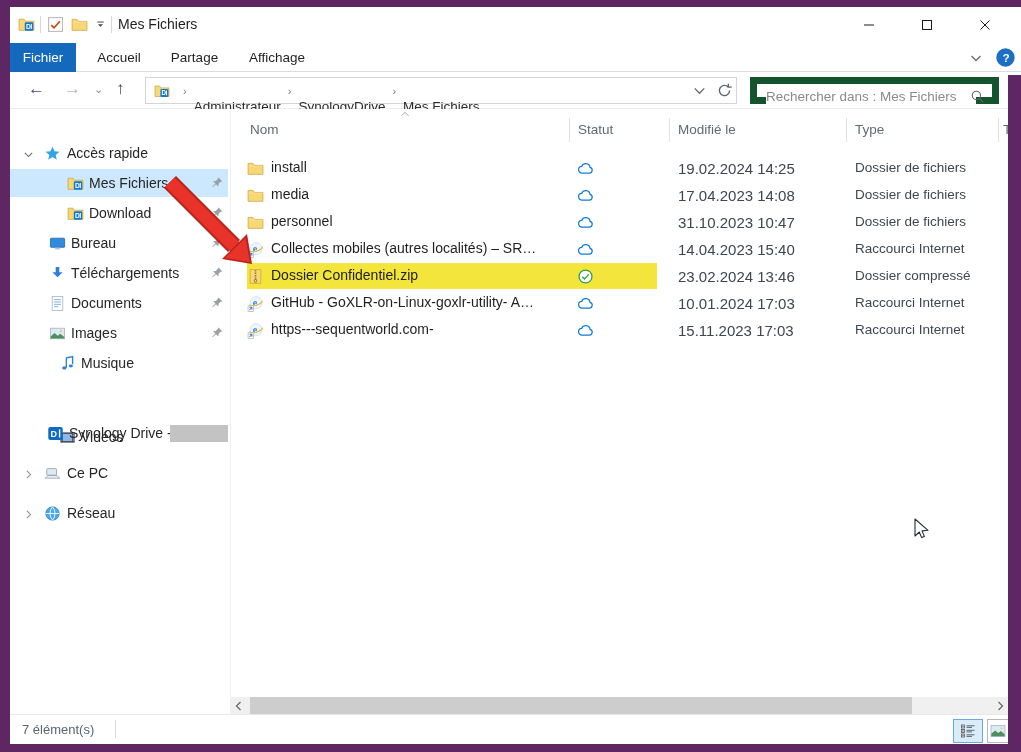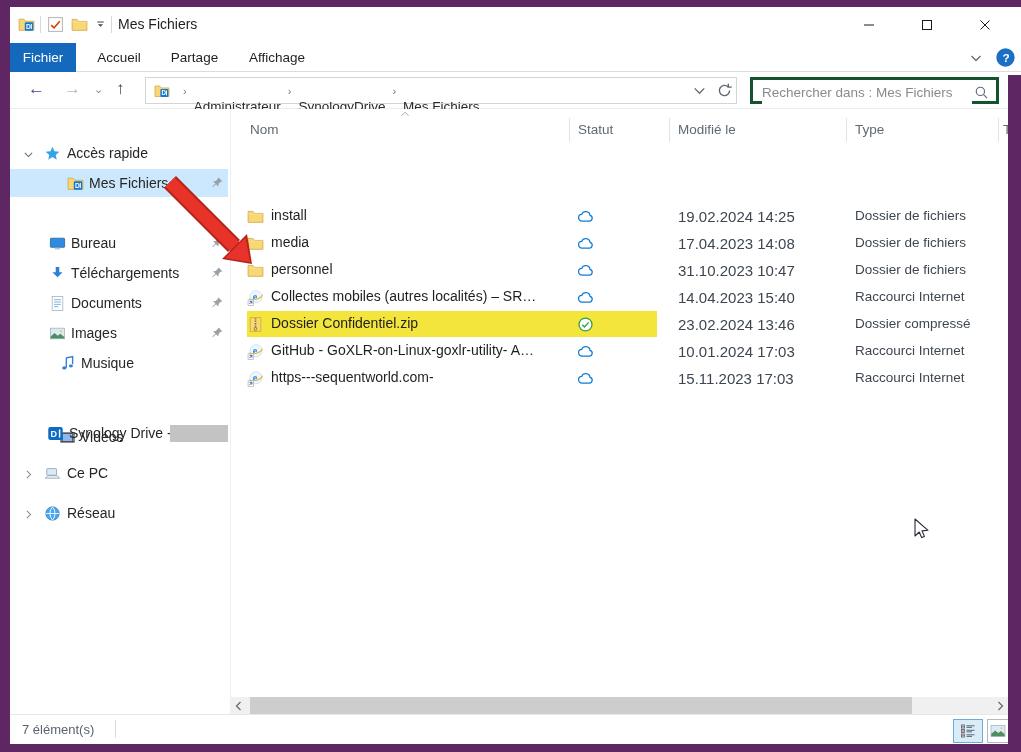--- a/index.html
+++ b/index.html
@@ -26,21 +26,21 @@
 
   
   .addressrow { position:absolute; left:0; top:65px; width:100%; height:37px; background:#fff; border-bottom:1px solid #ececec; }
   .navbtn { position:absolute; top:4px; font-size:17px; background:none; border:none; color:#444; cursor:default; line-height:26px; }
   .addrbox { position:absolute; left:135px; top:5px; width:592px; height:27px; border:1px solid #d4d4d4; background:#fff; display:flex; align-items:center; }
   .addr-ico { width:16px; height:16px; margin:0 6px 0 8px; flex:0 0 auto; }
   .crumb-sep { color:#777; font-size:11px; padding:0 7px; }
   .crumb { font-size:13.5px; color:#2b2b2b; white-space:nowrap; cursor:default;margin-top:32px; }
   .addr-right { position:absolute; right:3px; top:4px; display:flex; align-items:center; }
   .addr-right .mini { width:17px; height:17px; margin-left:8px; }
-  .searchbox { position:absolute; left:740px; top:5px; width:249px; height:27px; border:3px solid #14532d; background:#fff; }
+  .searchbox { position:absolute; left:740px; top:5px; width:249px; height:27px; border:7px solid #14532d; background:#fff; }
   .searchbox input { position:absolute; left:9px; top:1px; width:210px; height:23px; border:none; outline:none; font-size:13.5px; color:#8a8a8a; font-family:inherit; }
   .searchbox input::placeholder { color:#8a8a8a; opacity:1; }
   .search-ico { position:absolute; right:7px; top:5px; width:15px; height:15px; }
 
   
   .content { position:absolute; left:0; top:102px; width:100%; height:588px; background:#fff; }
   .split { position:absolute; left:220px; top:0; width:1px; height:100%; background:#f0f0f0; }
 
   .sidebar { position:absolute; left:0; top:0; width:220px; height:100%; overflow:hidden;text-align:right; }
   .side-item { position:absolute; left:0; width:218px; height:28px; display:flex; align-items:center; cursor:default; }
@@ -48,21 +48,21 @@
   .side-item .sico { position:absolute; width:17px; height:17px; }
   .side-item .slabel { position:absolute; font-size:14px; color:#262626; white-space:nowrap; }
   .side-item .redact { position:absolute; height:17px; background:#c3c3c3; }
   .side-item .pin { position:absolute; left:200px; width:14px; height:14px; }
 
   .filearea { position:absolute; left:220px; top:0; width:781px; height:100%; overflow:hidden; }
   .colhead { position:absolute; left:0; top:0; width:100%; height:40px; }
   .colhead .clabel { position:absolute; top:13px; font-size:13.5px; color:#5f6a75; white-space:nowrap; cursor:default; }
   .colhead .cdiv { position:absolute; top:9px; width:1px; height:24px; background:#e2e2e2; }
   .sortchev { position:absolute; top:-2px; width:14px; height:14px; }
-  .frow { position:absolute; left:0; width:100%; height:27px; cursor:default;margin-top:48px; }
+  .frow { position:absolute; left:0; width:100%; height:27px; cursor:default; }
   .frow .hl { position:absolute; left:17px; top:0; width:410px; height:26px; }
   .frow .fico { position:absolute; left:17px; top:5px; width:17px; height:17px; }
   .frow .fname { position:absolute; left:41px; top:4px; font-size:14px; color:#1f1f1f; white-space:nowrap; max-width:290px; overflow:hidden; }
   .frow .fstat { position:absolute; left:347px; top:5px; width:17px; height:17px; }
   .frow .fdate { position:absolute; left:448px; top:5px; font-size:15px; color:#3e4650; white-space:nowrap; }
   .frow .ftype { position:absolute; left:625px; top:5px; font-size:13.5px; color:#3e4650; white-space:nowrap; }
 
   
   .hscroll { position:absolute; left:220px; top:690px; width:778px; height:17px; background:#f0f0f0; }
   .hs-btn { position:absolute; top:0; width:17px; height:17px; display:flex; align-items:center; justify-content:center; background:#f0f0f0; border:none; cursor:default; }
@@ -194,20 +194,32 @@
                 <path d="M1 3h4.6l1.6 1.9H15v8.6H1z" fill="#f8d775" stroke="#cfa23e" stroke-width=".7"></path>
                 <rect x="6.4" y="5.9" width="8" height="8" rx="1.2" fill="#1279d0"></rect>
                 <text x="7.6" y="12" font-size="6.3" font-weight="bold" fill="#fff" font-family="sans-serif">D</text>
                 <rect x="12" y="7.5" width="1" height="4.8" fill="#fff"></rect>
               </svg></span>
             <span class="slabel" style="left: 79px;">Mes Fichiers</span>
             <span class="pin"><svg viewBox="0 0 16 16">
                 <path d="M9.8 1.8l4.4 4.4-2.1.5-2.2 2.2-.4 3.1-2.7-2.7-3.6 3.6-.6-.6 3.6-3.6L3.5 6l3.1-.4 2.2-2.2z" fill="#9aa0a6"></path>
               </svg></span>
           </div>
+          <div class="side-item" style="top: 90px;">
+            <span class="sico" style="left: 57px;"><svg viewBox="0 0 16 16">
+                <path d="M1 3h4.6l1.6 1.9H15v8.6H1z" fill="#f8d775" stroke="#cfa23e" stroke-width=".7"></path>
+                <rect x="6.4" y="5.9" width="8" height="8" rx="1.2" fill="#1279d0"></rect>
+                <text x="7.6" y="12" font-size="6.3" font-weight="bold" fill="#fff" font-family="sans-serif">D</text>
+                <rect x="12" y="7.5" width="1" height="4.8" fill="#fff"></rect>
+              </svg></span>
+            <span class="slabel" style="left: 79px;">Download</span>
+            <span class="pin"><svg viewBox="0 0 16 16">
+                <path d="M9.8 1.8l4.4 4.4-2.1.5-2.2 2.2-.4 3.1-2.7-2.7-3.6 3.6-.6-.6 3.6-3.6L3.5 6l3.1-.4 2.2-2.2z" fill="#9aa0a6"></path>
+              </svg></span>
+          </div>
           <div class="side-item" style="top: 120px;">
             <span class="sico" style="left: 39px;"><svg viewBox="0 0 16 16">
                 <rect x="1.3" y="3" width="13.4" height="8.6" rx=".8" fill="#2f8be0" stroke="#1e5f9e" stroke-width=".7"></rect>
                 <rect x="5.5" y="12" width="5" height="1.6" fill="#b9c7d2"></rect>
               </svg></span>
             <span class="slabel" style="left: 61px;">Bureau</span>
             <span class="pin"><svg viewBox="0 0 16 16">
                 <path d="M9.8 1.8l4.4 4.4-2.1.5-2.2 2.2-.4 3.1-2.7-2.7-3.6 3.6-.6-.6 3.6-3.6L3.5 6l3.1-.4 2.2-2.2z" fill="#9aa0a6"></path>
               </svg></span>
           </div>

